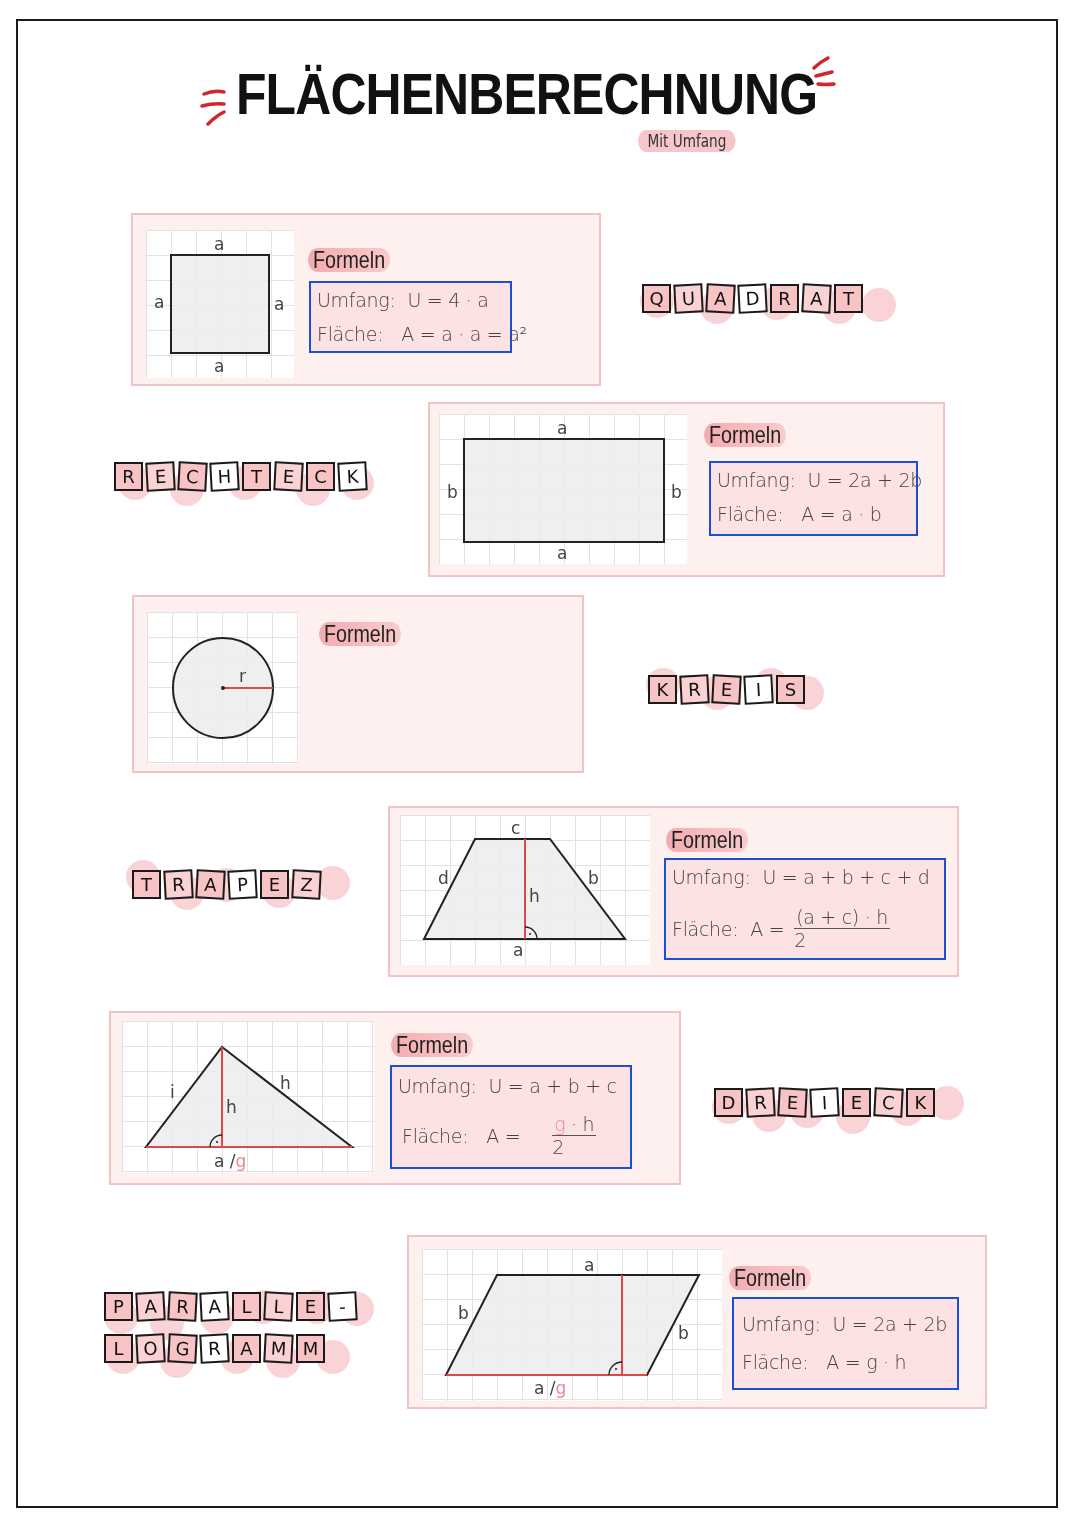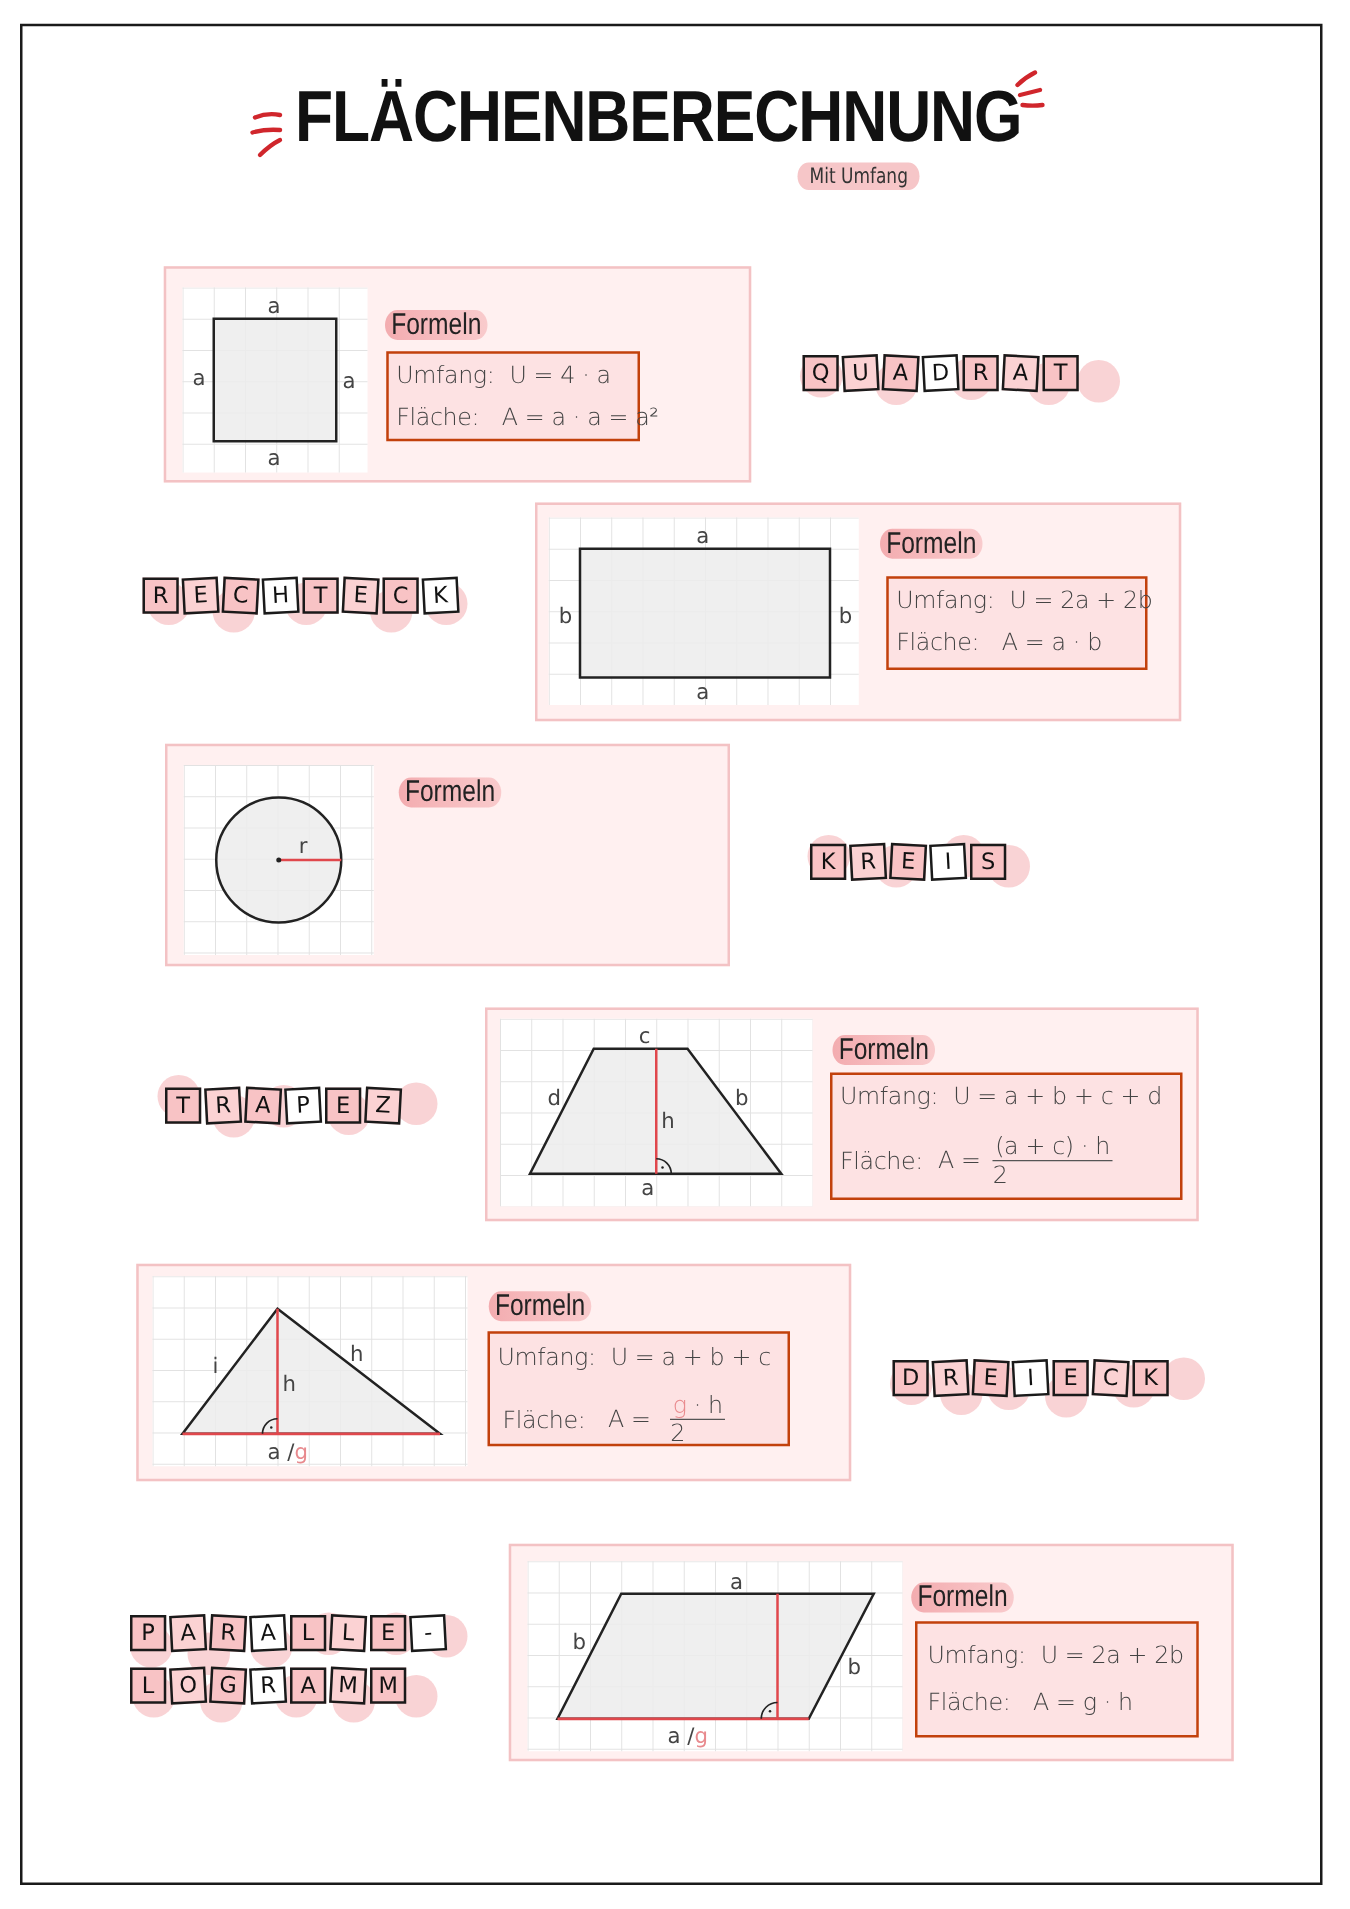--- a/index.html
+++ b/index.html
@@ -14,21 +14,21 @@
   
   .card { position:absolute; background:#fff0f0; border:2px solid #f3c2c4; box-sizing:border-box; }
   .grid { position:absolute; background-color:#ffffff;
     background-image: linear-gradient(#e2e2e2 1px, transparent 1px), linear-gradient(90deg, #e2e2e2 1px, transparent 1px);
     background-size: 25px 25px; }
   .grid svg { position:absolute; left:0; top:0; overflow:visible; }
   .lbl { font-family:"DejaVu Sans", sans-serif; font-size:17px; fill:#444; }
   .lbl-red { fill:#e88a8e; }
 
   .formeln-label { position:absolute; font-family:"Liberation Sans Narrow","Liberation Sans", sans-serif; font-size:24px; color:#222; padding:0 6px; line-height:24px; background:linear-gradient(90deg, rgba(241,160,164,0.85), rgba(248,196,198,0.85)); border-radius:12px; transform:scaleX(0.82); transform-origin:left center; }
-  .formula-box { position:absolute; background:#fde2e3; border:2px solid #c2410c; box-sizing:border-box; font-family:"DejaVu Sans", sans-serif; font-weight:200; color:#444; font-size:19px; }
+  .formula-box { position:absolute; background:#fde2e3; border:2px solid #1d4ed8; box-sizing:border-box; font-family:"DejaVu Sans", sans-serif; font-weight:200; color:#444; font-size:19px; }
   .formula-row { position:absolute; left:6px; white-space:nowrap; letter-spacing:-0.3px; }
   .formula-row .key { display:inline-block; margin-right:12px; }
   .frac { display:inline-block; vertical-align:middle; text-align:left; margin-left:4px; }
   .frac .num { display:block; border-bottom:1.5px solid #555; padding:0 2px; line-height:22px; }
   .frac .den { display:block; line-height:22px; }
   .g-red { color:#e98a8e; }
 
   
   .tiles { position:absolute; display:flex; gap:3px; }
   .tile { position:relative; width:29px; height:29px; border:2.5px solid #1a1a1a; background:#f8c3c5; box-sizing:border-box; display:flex; align-items:center; justify-content:center; font-family:"DejaVu Sans", sans-serif; font-size:18px; color:#111; }
@@ -194,25 +194,25 @@
       <line x1="100" y1="26" x2="100" y2="126" stroke="#e0474c" stroke-width="2"></line>
       <path d="M100 114 A12 12 0 0 0 88 126" stroke="#222" stroke-width="1.3" fill="none"></path>
       <circle cx="95" cy="121" r="1" fill="#222"></circle>
       <text class="lbl" x="48" y="77">i</text>
       <text class="lbl" x="158" y="68">h</text>
       <text class="lbl" x="104" y="92">h</text>
       <text class="lbl" x="92" y="146"><tspan>a /</tspan><tspan class="lbl-red">g</tspan></text>
     </svg>
   </div>
   <div class="formeln-label" style="left:280px;top:20px;">Formeln</div>
-  <div class="formula-box" style="left:279px;top:52px;width:242px;height:92px;">
+  <div class="formula-box" style="left:279px;top:52px;width:242px;height:104px;">
     <div class="formula-row" style="top:8px;"><span class="key">Umfang:</span><span>U = a + b + c</span></div>
     <div class="formula-row" style="top:46px;left:10px;">
       <span class="key" style="vertical-align:middle;margin-right:18px">Fläche:</span><span style="vertical-align:middle">A =</span>
-      <span class="frac" style="margin-left:10px"><span class="num"><span class="g-red">g</span><span> · h</span></span><span class="den">2</span></span>
+      <span class="frac" style="margin-left:26px"><span class="num"><span class="g-red">g</span><span> · h</span></span><span class="den">2</span></span>
     </div>
   </div>
 </div>
 <div>
   <div class="blob" style="left:712px;top:1090px"></div>
     <div class="blob" style="left:752px;top:1098px"></div>
     <div class="blob" style="left:790px;top:1094px"></div>
     <div class="blob" style="left:836px;top:1100px"></div>
     <div class="blob" style="left:890px;top:1092px"></div>
     <div class="blob" style="left:930px;top:1086px"></div>

